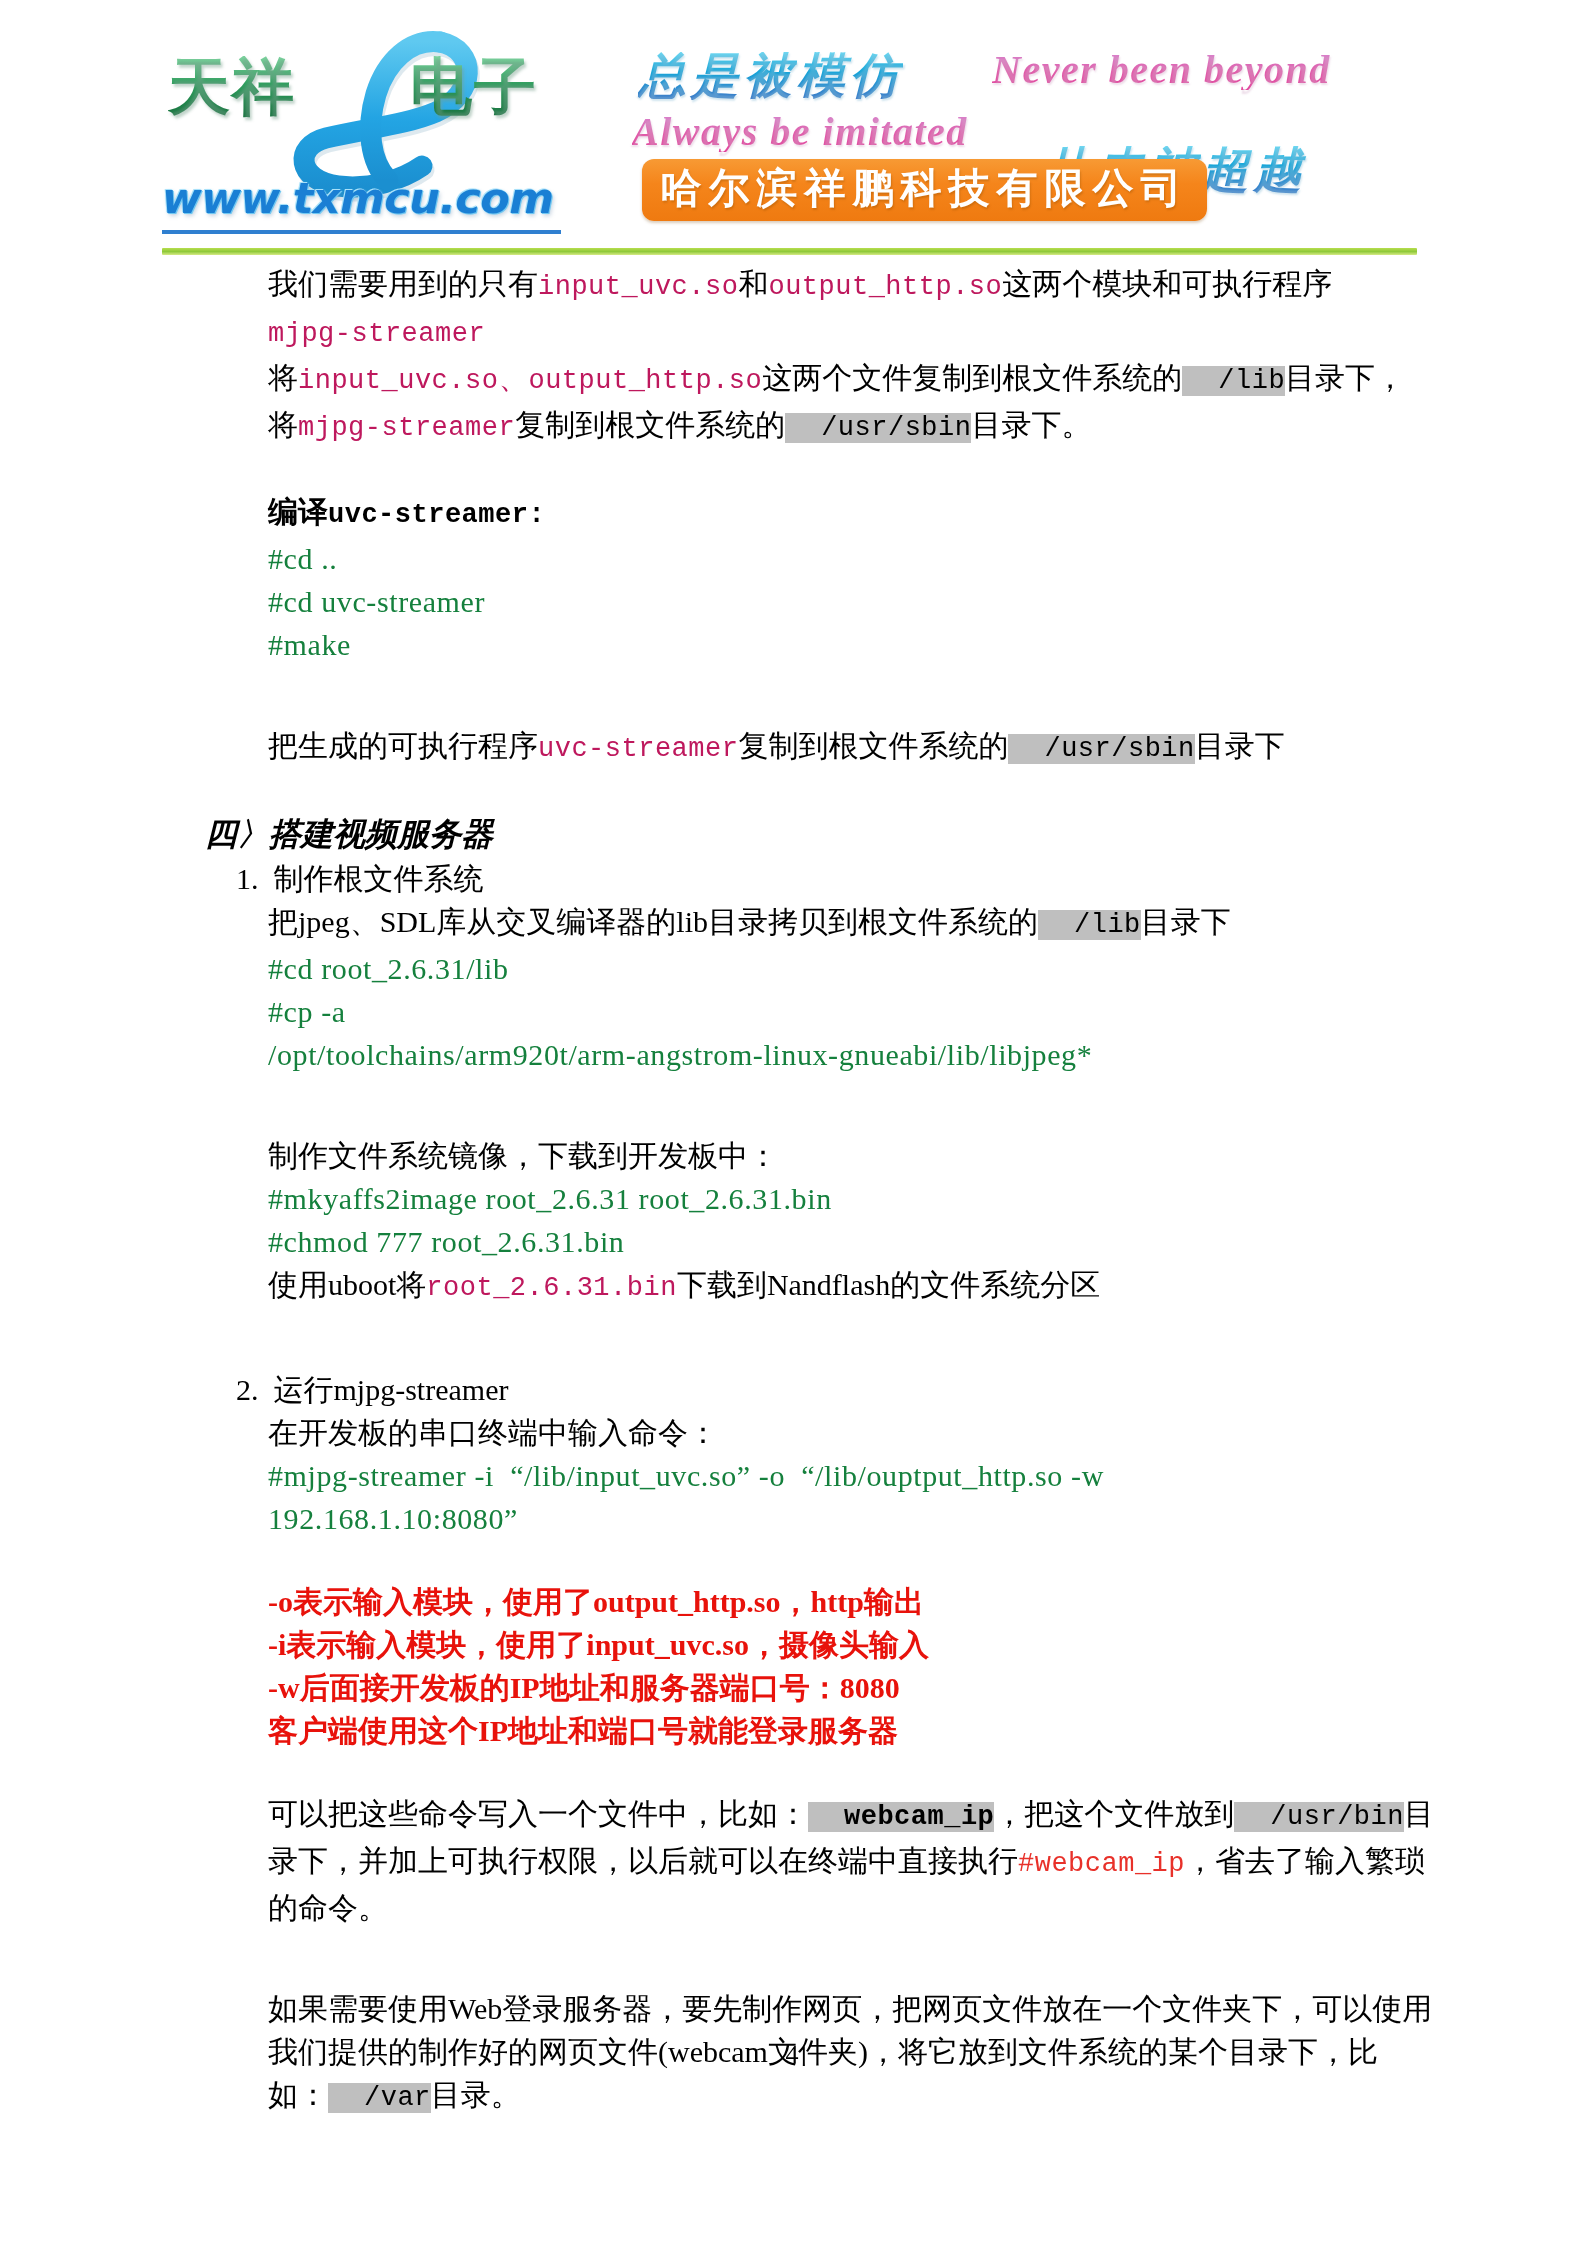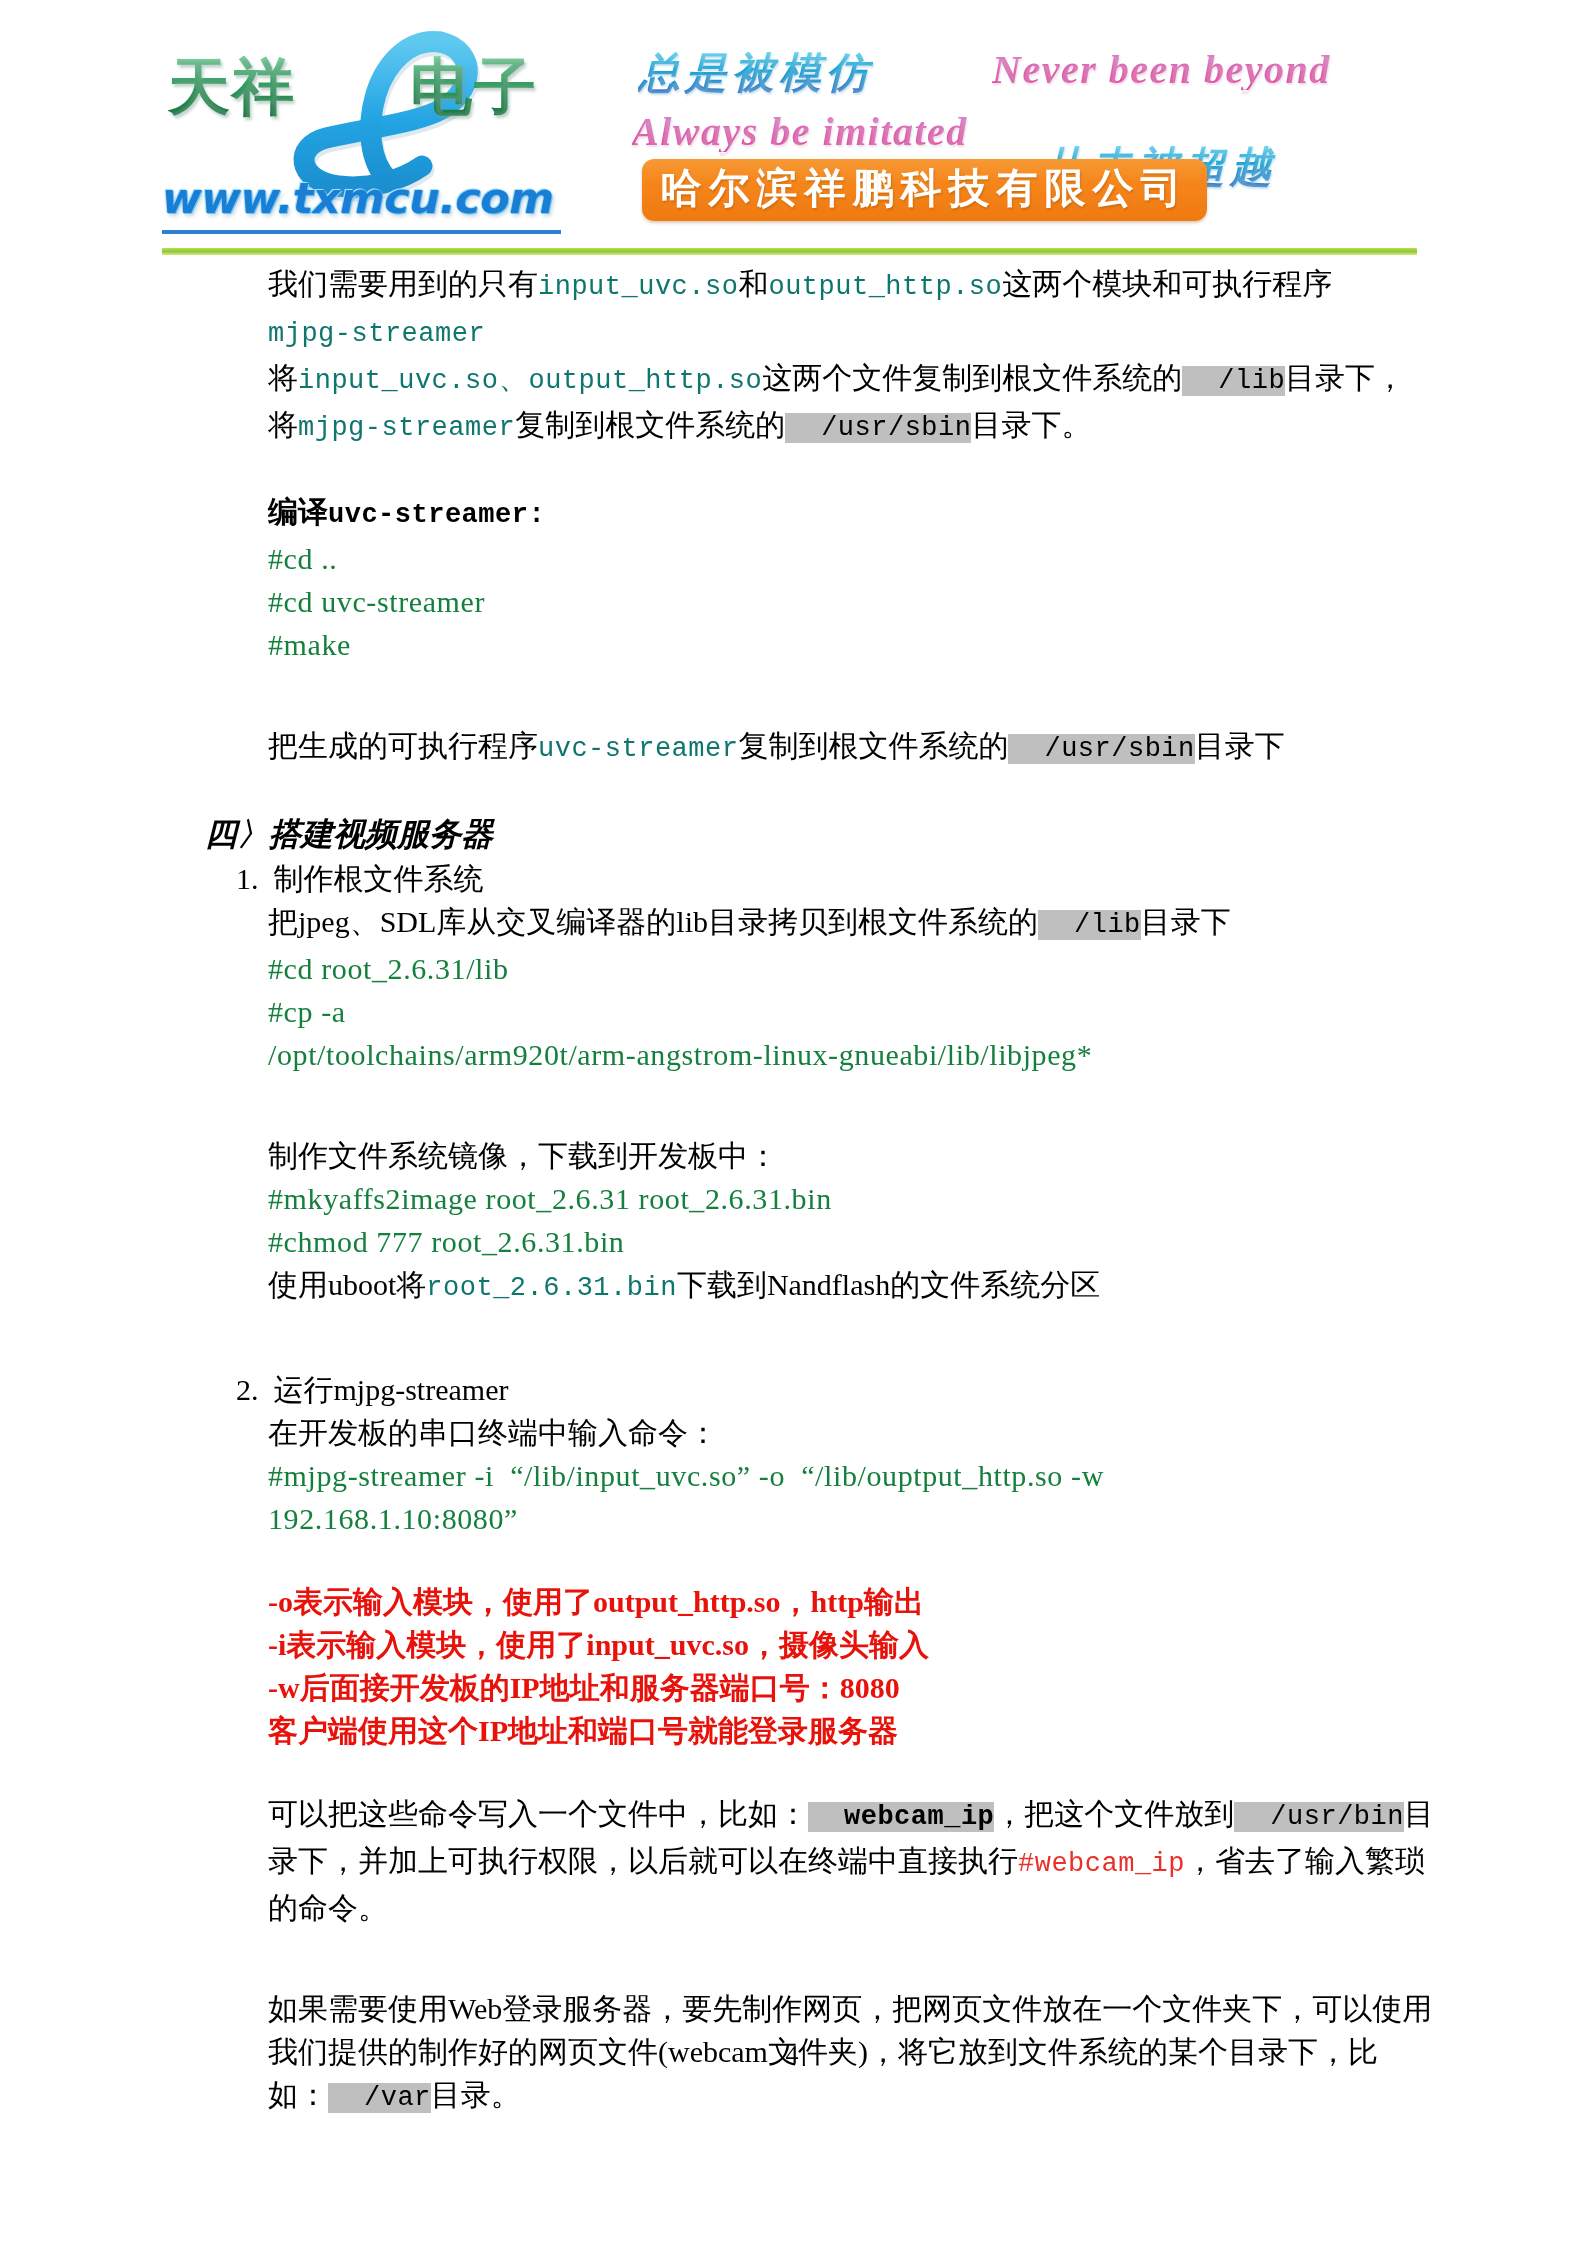--- a/index.html
+++ b/index.html
@@ -102,21 +102,21 @@
   }
   .slogan {
     position: absolute;
     white-space: nowrap;
     line-height: 1;
   }
   .slogan.cn {
     font-family: "Liberation Serif", "DejaVu Serif", serif;
     font-weight: bold;
     font-style: italic;
-    font-size: 42px;
+    font-size: 48px;
     letter-spacing: 5px;
     color: #16a7d8;
     background: linear-gradient(180deg, #6fd8f2 0%, #12a5d9 40%, #3f79c8 100%);
     -webkit-background-clip: text;
     background-clip: text;
     -webkit-text-fill-color: transparent;
     text-shadow: 1px 2px 2px rgba(140,190,215,0.4);
   }
   .slogan.en {
     font-family: "Liberation Serif", "DejaVu Serif", serif;
@@ -186,21 +186,21 @@
   }
   .ind1 { margin-left: 268px; margin-right: 150px; }     
   .ind-head { margin-left: 205px; font-style: italic; }                      
   .ind-li  { margin-left: 236px; }                       
 
   .mono {
     font-family: "Liberation Mono", "DejaVu Sans Mono", monospace;
     font-size: 27px;
     letter-spacing: 0.5px;
   }
-  .blue { color: #0f766e; font-family: Liberation Mono, monospace; }
+  .blue { color: #be185d; font-family: Liberation Mono, monospace; }
   .red  { color: #e8312a; }
   .hl   { background: #bfbfbf; padding-left: 36px; }
   .bold { font-weight: bold; }
 
   .cmd {
     font-family: "Liberation Serif", "DejaVu Serif", serif;
     font-size: 30px;
     line-height: 43px;
     color: #15803d;
     letter-spacing: 0.6px;

